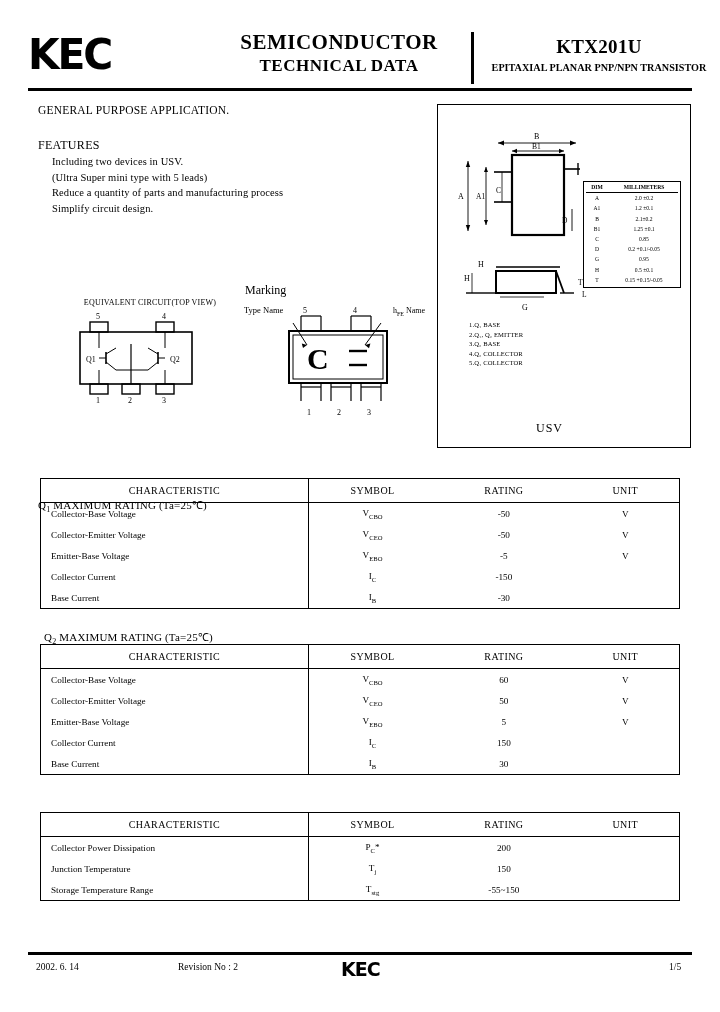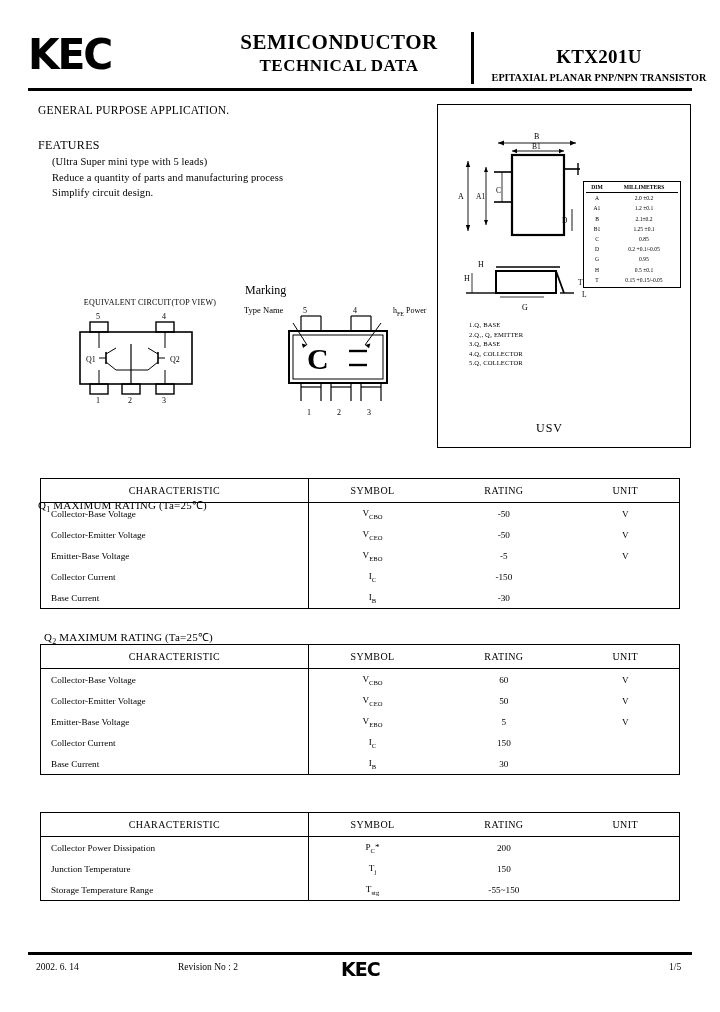--- a/index.html
+++ b/index.html
@@ -7,21 +7,21 @@
   .page{position:absolute;left:0;top:0;width:720px;height:1012px;}
 
   
   .header{position:absolute;left:28px;top:30px;width:664px;height:56px;}
   .kec-logo{position:absolute;left:0;top:2px;font-family:"DejaVu Sans",sans-serif;font-weight:bold;font-size:42px;letter-spacing:-2px;line-height:46px;
             font-stretch:condensed;transform:scaleX(1.08);transform-origin:left center;}
   .hdr-mid{position:absolute;left:166px;top:0;width:290px;text-align:center;}
   .hdr-mid .l1{font-size:21px;font-weight:bold;letter-spacing:.5px;line-height:25px;}
   .hdr-mid .l2{font-size:17px;font-weight:bold;letter-spacing:.5px;line-height:22px;}
   .hdr-div{position:absolute;left:443px;top:2px;width:3px;height:52px;background:#000;}
-  .hdr-right{position:absolute;left:450px;top:14px;width:242px;text-align:center;}
+  .hdr-right{position:absolute;left:450px;top:4px;width:242px;text-align:center;}
   .hdr-right .l1{font-size:19px;font-weight:bold;letter-spacing:.3px;line-height:26px;}
   .hdr-right .l2{font-size:10.5px;font-weight:bold;letter-spacing:0px;line-height:16px;transform:scaleX(.97);}
   .rule{position:absolute;left:28px;top:88px;width:664px;height:3px;background:#000;}
 
   
   .gpa{position:absolute;left:38px;top:104px;font-size:11.5px;letter-spacing:.2px;}
   .feat-title{position:absolute;left:38px;top:138px;font-size:12px;letter-spacing:.3px;}
   .feat-list{position:absolute;left:52px;top:154px;width:330px;}
   .feat-list div{font-size:10.5px;line-height:15.5px;letter-spacing:.1px;}
 
@@ -92,20 +92,21 @@
     <div class="hdr-right">
       <div class="l1">KTX201U</div>
       <div class="l2">EPITAXIAL PLANAR PNP/NPN TRANSISTOR</div>
     </div>
   </div>
   <div class="rule"></div>
 
   <div class="gpa">GENERAL PURPOSE APPLICATION.</div>
   <div class="feat-title">FEATURES</div>
   <div class="feat-list">
+    <div>Including two devices in USV.</div>
     <div>(Ultra Super mini type with 5 leads)</div>
     <div>Reduce a quantity of parts and manufacturing process</div>
     <div>Simplify circuit design.</div>
   </div>
 
   <div class="pkgbox">
 
     <svg class="pkg-topview" viewBox="0 0 170 130">
       <rect x="66" y="28" width="52" height="80" fill="none" stroke="#000" stroke-width="2.2"></rect>
 
@@ -248,21 +249,21 @@
 
       <line x1="71" y1="36" x2="71" y2="76" stroke="#000" stroke-width="1.2"></line>
       <line x1="56" y1="62" x2="71" y2="62" stroke="#000" stroke-width="1"></line>
       <line x1="71" y1="62" x2="88" y2="62" stroke="#000" stroke-width="1"></line>
     </svg>
   </div>
 
   <div class="mark">
     <div class="mark-title">Marking</div>
     <div class="mark-typename">Type Name</div>
-    <div class="mark-hfe"><span>h</span><sub>FE</sub><span> Power</span></div>
+    <div class="mark-hfe"><span>h</span><sub>FE</sub><span> Name</span></div>
     <svg class="mark-svg" width="190" height="118" viewBox="0 0 190 118">
 
       <text x="58" y="12" font-family="Liberation Serif, serif" font-size="8">5</text>
       <text x="108" y="12" font-family="Liberation Serif, serif" font-size="8">4</text>
       <line x1="56" y1="15" x2="76" y2="15" stroke="#000" stroke-width="1.2"></line>
       <line x1="106" y1="15" x2="126" y2="15" stroke="#000" stroke-width="1.2"></line>
       <line x1="56" y1="15" x2="56" y2="30" stroke="#000" stroke-width="1.2"></line>
       <line x1="76" y1="15" x2="76" y2="30" stroke="#000" stroke-width="1.2"></line>
       <line x1="106" y1="15" x2="106" y2="30" stroke="#000" stroke-width="1.2"></line>
       <line x1="126" y1="15" x2="126" y2="30" stroke="#000" stroke-width="1.2"></line>

